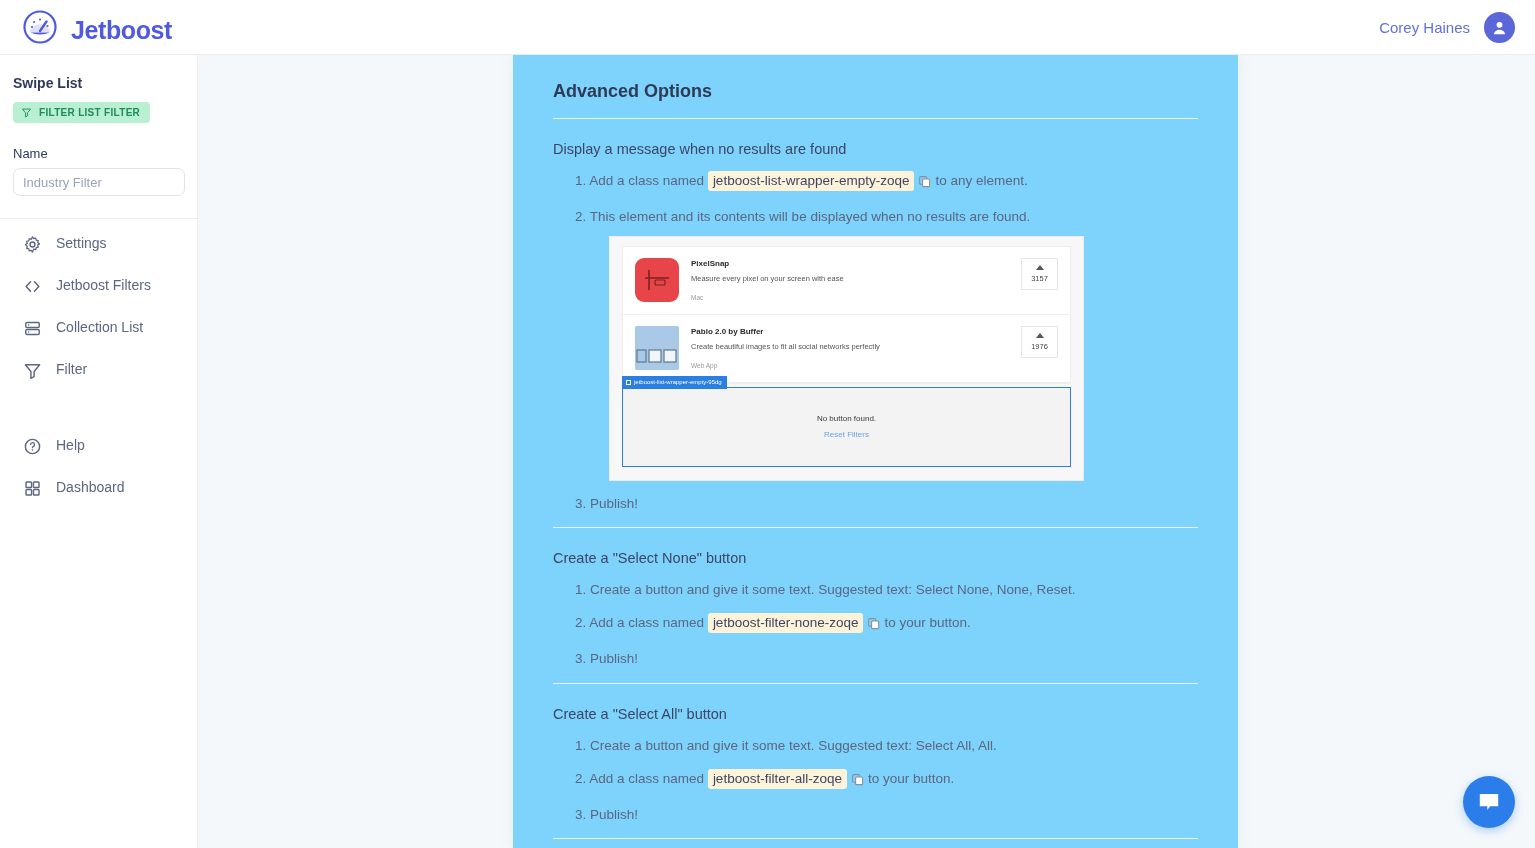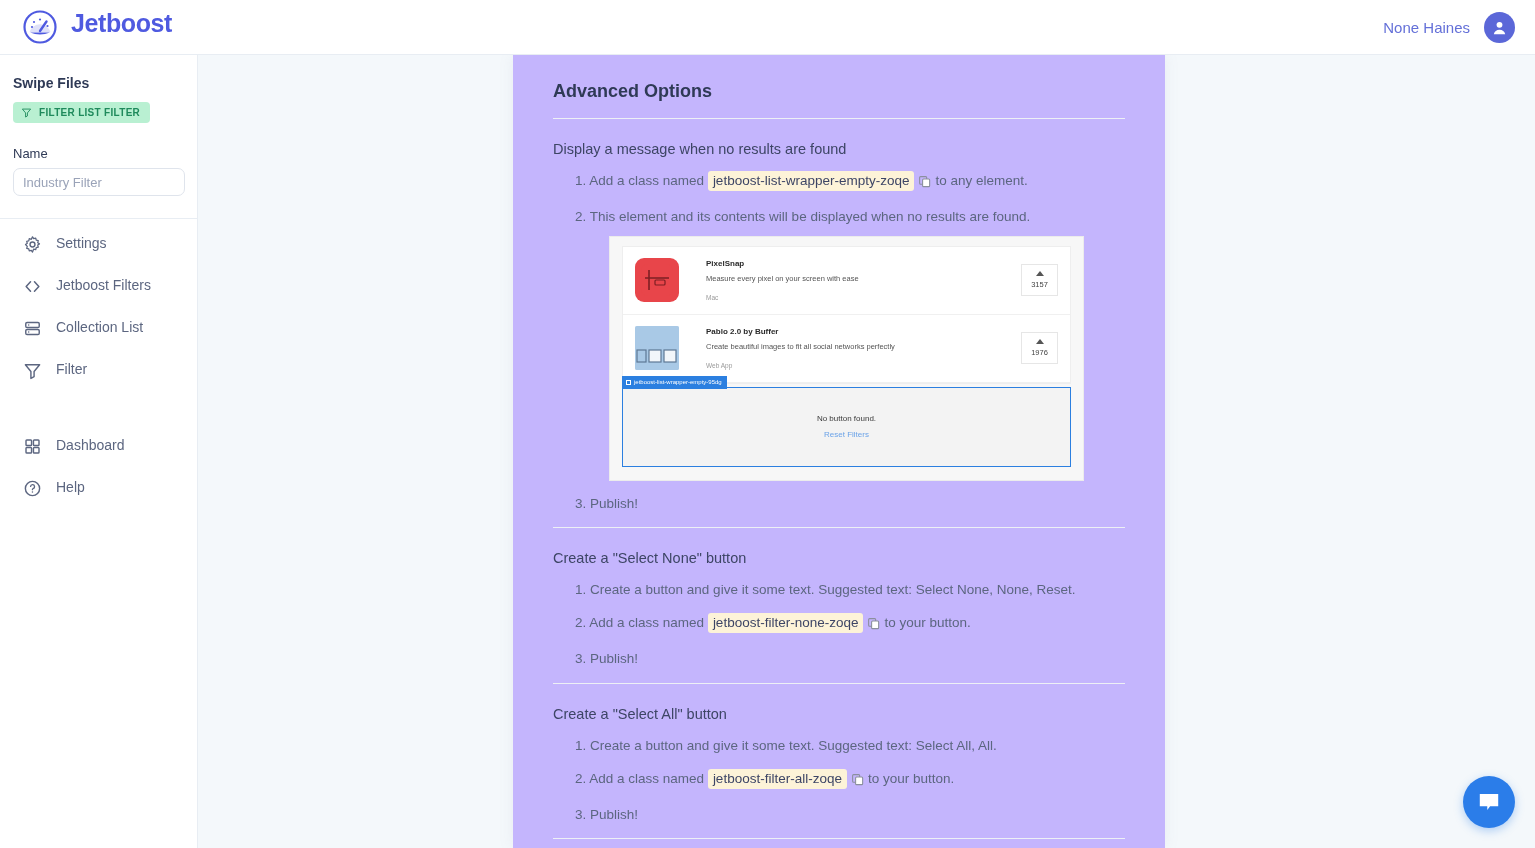--- a/index.html
+++ b/index.html
@@ -19,21 +19,21 @@
     top: 0; left: 0;
     width: 1535px; height: 55px;
     background: #ffffff;
     border-bottom: 1px solid #e8edf3;
     display: flex;
     align-items: center;
     z-index: 30;
   }
   .brand {
     display: flex;
-    align-items: flex-start;
+    align-items: flex-end;
     gap: 13px;
     margin-left: 22px;
   }
   .brand-logo { width: 36px; height: 36px; display: block; }
   .brand-name {
     font-size: 25px;
     font-weight: bold;
     color: #4f5ae0;
     letter-spacing: -0.4px;
   }
@@ -131,23 +131,23 @@
     font-weight: bold;
   }
   .nav-icon { width: 19px; height: 19px; flex: 0 0 19px; display: block; }
   .nav-gap { height: 34px; }
 
   
   .card {
     position: absolute;
     top: 55px;
     left: 513px;
-    width: 652px;
+    width: 725px;
     height: 793px;
-    background: #c4b5fd;
+    background: #7dd3fc;
     box-shadow: 0 0 14px rgba(125,140,170,0.10);
     overflow: hidden;
   }
   .card-inner { padding: 26px 40px 0 40px; }
 
   .page-title {
     font-size: 18px;
     font-weight: bold;
     color: #2f3a56;
     margin-bottom: 16px;
@@ -200,22 +200,22 @@
     background: #f7f7f7;
     border: 1px solid #ececec;
     padding: 9px 12px 13px 12px;
   }
   .shot-list {
     background: #ffffff;
     border: 1px solid #eeeeee;
   }
   .shot-row {
     display: flex;
-    align-items: center;
-    gap: 27px;
+    align-items: flex-start;
+    gap: 12px;
     padding: 11px 12px;
     border-bottom: 1px solid #f0f0f0;
   }
   .thumb {
     width: 44px; height: 44px;
     border-radius: 9px;
     flex: 0 0 44px;
     overflow: hidden;
   }
   .thumb.pixelsnap { background: #e8454a; }
@@ -309,33 +309,33 @@
       <line x1="18" y1="22" x2="24.5" y2="12.5" stroke="#4f5ae0" stroke-width="2.4" stroke-linecap="round"></line>
       <circle cx="12" cy="13" r="1.1" fill="#4f5ae0"></circle>
       <circle cx="18" cy="10.5" r="1.1" fill="#4f5ae0"></circle>
       <circle cx="25.5" cy="17" r="1.1" fill="#4f5ae0"></circle>
       <circle cx="10" cy="18" r="1.1" fill="#4f5ae0"></circle>
     </svg>
     <span class="brand-name">Jetboost</span>
   </div>
 
   <div class="user-area">
-    <span class="user-name">None Haines</span>
+    <span class="user-name">Corey Haines</span>
     <span class="avatar">
       <svg width="19" height="19" viewBox="0 0 24 24">
         <circle cx="12" cy="8.6" r="3.7" fill="#ffffff"></circle>
         <path d="M4.8 20.5 a7.4 7.4 0 0 1 14.4 0 z" fill="#ffffff"></path>
       </svg>
     </span>
   </div>
 </div>
 
 <div class="sidebar">
   <div class="sb-section">
-    <div class="sb-title">Swipe Files</div>
+    <div class="sb-title">Swipe List</div>
     <div class="badge">
       <svg width="11" height="11" viewBox="0 0 24 24">
         <path d="M3 4.5 h18 l-7 8.4 v6.6 l-4 2.4 v-9z" fill="none" stroke="#1f8a5c" stroke-width="2"></path>
       </svg>
       <span>FILTER LIST FILTER</span>
     </div>
 
     <div class="field-label">Name</div>
     <input class="text-input" type="text" placeholder="Industry Filter" style="">
   </div>
@@ -374,35 +374,35 @@
         <path d="M3 4.8 h18 l-7 8.4 v6.6 l-4 2.2 v-8.8z" fill="none" stroke="currentColor" stroke-width="1.8" stroke-linejoin="round"></path>
       </svg>
       <span>Filter</span>
     </div>
 
 
     <div class="nav-gap"></div>
 
     <div class="nav-item">
       <svg class="nav-icon" viewBox="0 0 24 24">
+        <circle cx="12" cy="12" r="9" fill="none" stroke="currentColor" stroke-width="1.8"></circle>
+        <path d="M9.6 9.4 a2.5 2.5 0 1 1 3.2 2.6 c-.7 .3-.9 .8-.9 1.5" fill="none" stroke="currentColor" stroke-width="1.7" stroke-linecap="round"></path>
+        <circle cx="11.9" cy="16.5" r="0.95" fill="currentColor"></circle>
+      </svg>
+      <span>Help</span>
+    </div>
+
+    <div class="nav-item">
+      <svg class="nav-icon" viewBox="0 0 24 24">
         <rect x="3.8" y="3.8" width="7" height="7" rx="1" fill="none" stroke="currentColor" stroke-width="1.8"></rect>
         <rect x="13.2" y="3.8" width="7" height="7" rx="1" fill="none" stroke="currentColor" stroke-width="1.8"></rect>
         <rect x="3.8" y="13.2" width="7" height="7" rx="1" fill="none" stroke="currentColor" stroke-width="1.8"></rect>
         <rect x="13.2" y="13.2" width="7" height="7" rx="1" fill="none" stroke="currentColor" stroke-width="1.8"></rect>
       </svg>
       <span>Dashboard</span>
-    </div>
-
-    <div class="nav-item">
-      <svg class="nav-icon" viewBox="0 0 24 24">
-        <circle cx="12" cy="12" r="9" fill="none" stroke="currentColor" stroke-width="1.8"></circle>
-        <path d="M9.6 9.4 a2.5 2.5 0 1 1 3.2 2.6 c-.7 .3-.9 .8-.9 1.5" fill="none" stroke="currentColor" stroke-width="1.7" stroke-linecap="round"></path>
-        <circle cx="11.9" cy="16.5" r="0.95" fill="currentColor"></circle>
-      </svg>
-      <span>Help</span>
     </div>
   </div>
 </div>
 
 <div class="card">
   <div class="card-inner">
 
     <div class="page-title">Advanced Options</div>
     <div class="rule"></div>
 

